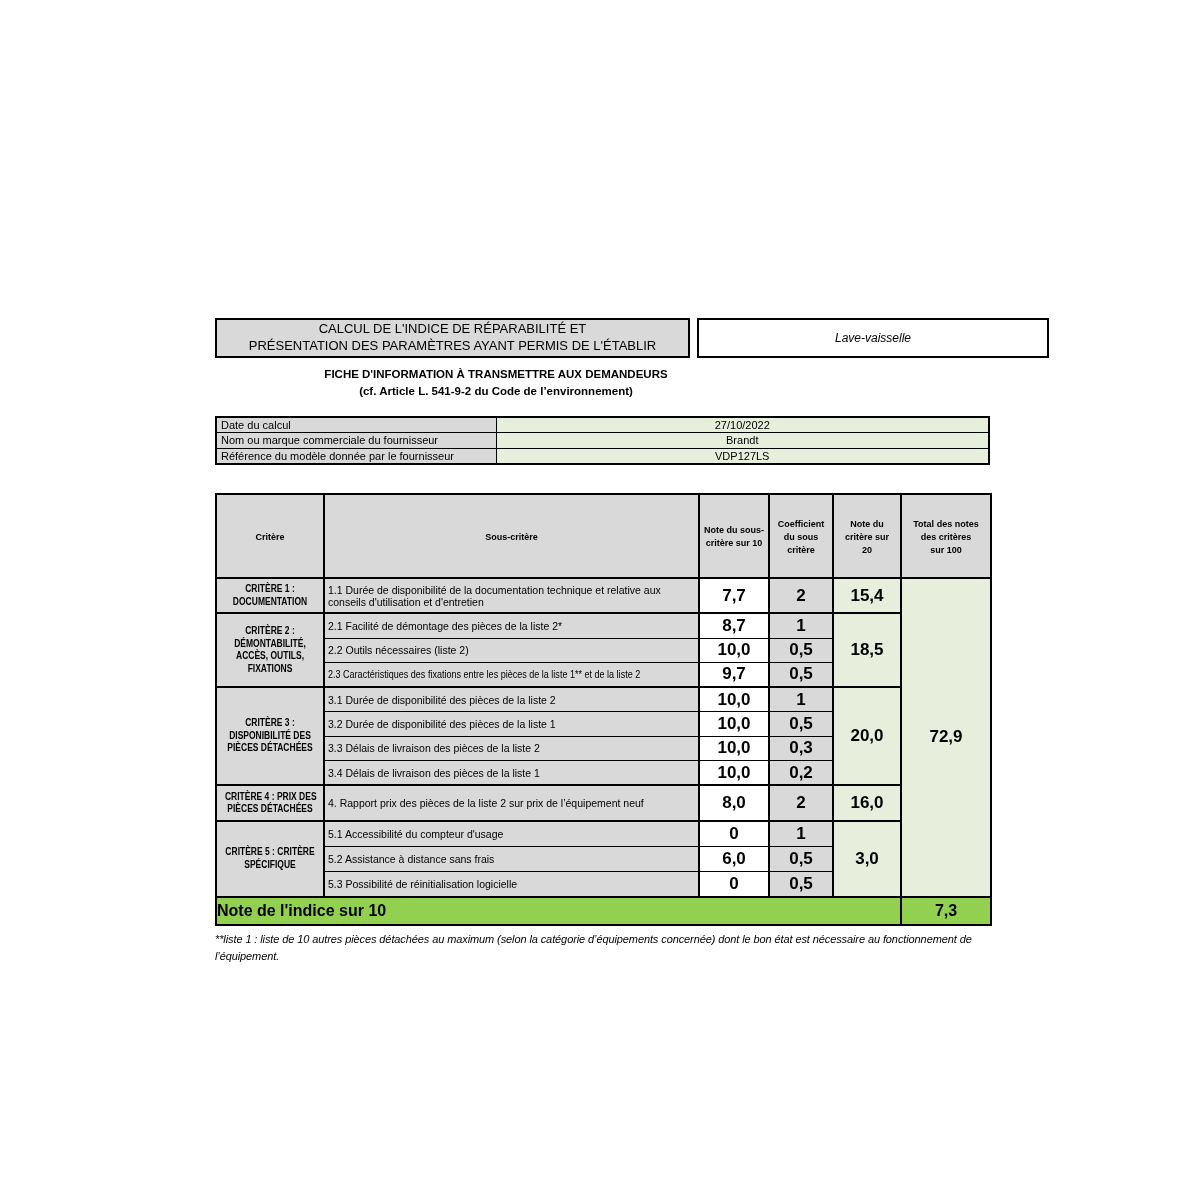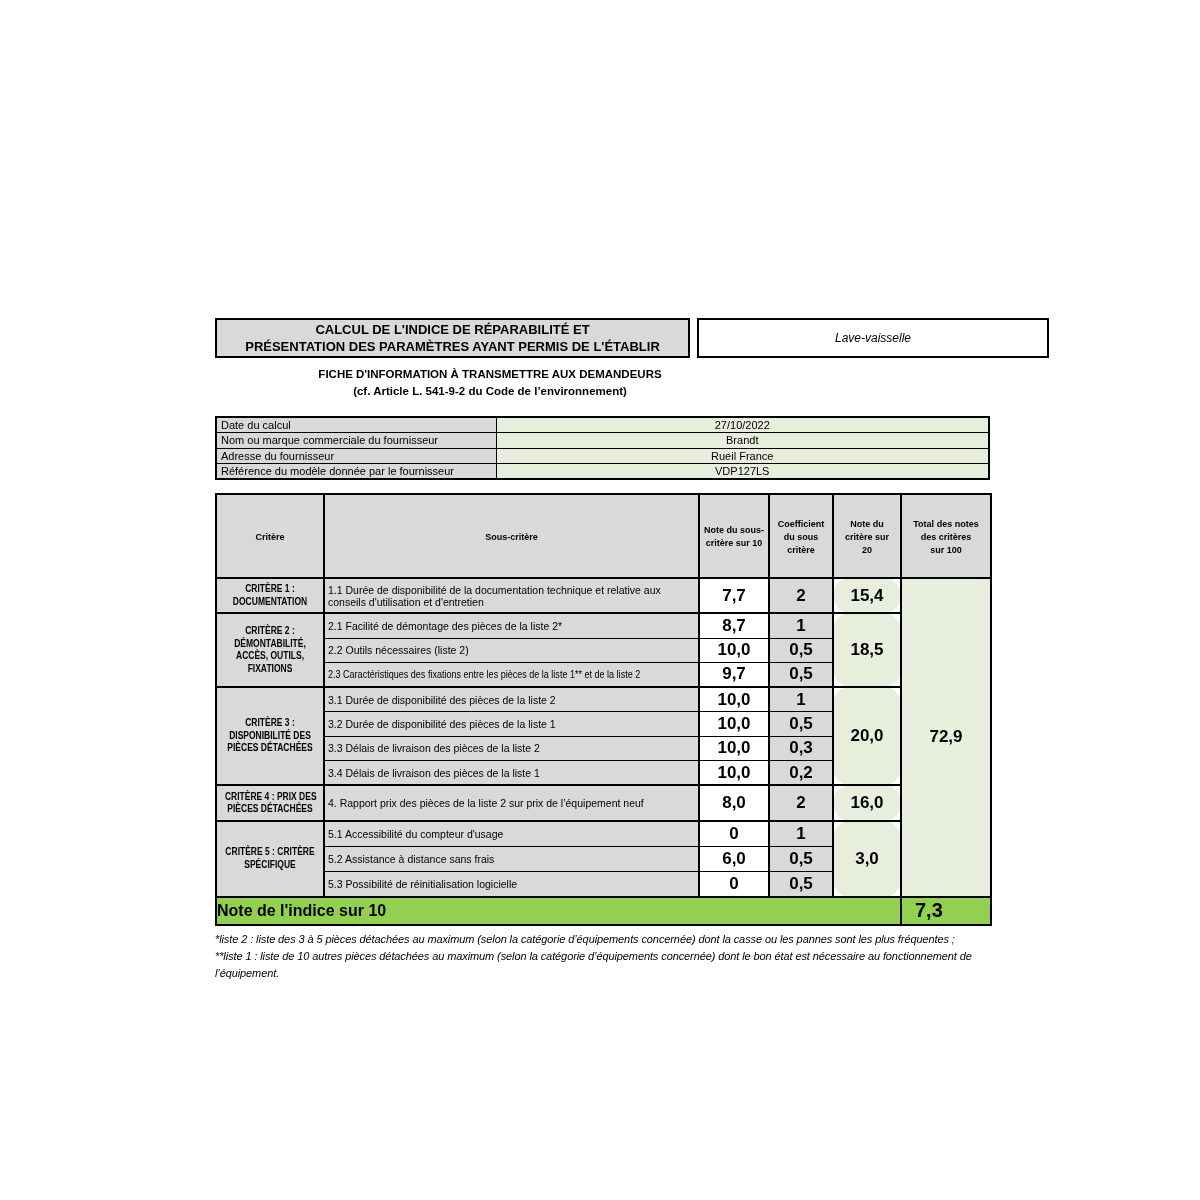--- a/index.html
+++ b/index.html
@@ -14,31 +14,31 @@
     width:1200px;height:1200px;overflow:hidden;
     font-family:"Liberation Sans","DejaVu Sans",sans-serif;
     color:#000;
   }
   .page{position:relative;width:1200px;height:1200px;background:#fff;}
 
   
   .title-box{
     position:absolute;left:215px;top:318px;width:475px;height:40px;
     background:var(--gray);border:2px solid var(--line);
-    display:flex;flex-direction:column;justify-content:center;
-    text-align:center;font-weight:bold;font-size:13px;line-height:17px;
+    display:flex;flex-direction:column;
+    text-align:center;font-weight:normal;font-size:13px;line-height:17px;
   }
   .product-box{
     position:absolute;left:697px;top:318px;width:352px;height:40px;
     background:#fff;border:2px solid var(--line);
     display:flex;align-items:center;justify-content:center;
     font-weight:normal;font-style:italic;font-size:12px;
   }
   .subtitle{
-    position:absolute;left:215px;top:366px;width:550px;
+    position:absolute;left:221px;top:366px;width:550px;
     text-align:center;font-weight:bold;font-size:11.5px;line-height:17px;
   }
 
   
   table{border-collapse:collapse;table-layout:fixed;}
   .info-table{
     position:absolute;left:215px;top:416px;width:775px;
     border:2px solid var(--line);
   }
   .info-table td{
@@ -67,30 +67,30 @@
 
   td.crit{background:var(--gray);text-align:center;font-weight:bold;font-size:10px;padding:0;}
   .crit-lines{transform:scaleX(0.85);transform-origin:50% 50%;}
   .crit-lines .ln{line-height:12.5px;}
 
   td.sub{background:var(--gray);font-size:10.5px;line-height:12px;text-align:left;padding:1px 3px;}
   td.sub .sq{display:inline-block;white-space:nowrap;transform:scaleX(0.86);transform-origin:0 50%;}
 
   td.v10{background:#ffffff;}
   td.coef{background:var(--gray);}
-  td.s20{background:var(--pale-green);border-radius:17px;}
+  td.s20{background:var(--pale-green);}
   td.tot{background:var(--pale-green);}
   td.num{text-align:center;font-weight:bold;font-size:17px;}
 
   .h35{height:35px;} .h25{height:25px;} .h24{height:24px;}
   .h245{height:24.5px;} .h36{height:36px;} .h253{height:25.3px;} .h28{height:28px;}
 
   tr.note-row td{background:var(--bright-green);}
   td.note-label{text-align:left;font-weight:bold;font-size:16px;padding-right:12px;}
-  td.note-val{text-align:left;font-weight:bold;font-size:20px;padding-left:13px;}
+  td.note-val{text-align:center;font-weight:bold;font-size:16px;}
 
   
   .footnotes{
     position:absolute;left:215px;top:931px;width:778px;
     font-style:italic;font-size:11px;line-height:17px;letter-spacing:-0.1px;
   }
 </style>
 </head>
 <body>
 
@@ -112,24 +112,20 @@
 
   <table class="info-table">
     <tbody>
       <tr>
         <td class="il">Date du calcul</td>
         <td class="iv">27/10/2022</td>
       </tr>
       <tr>
         <td class="il">Nom ou marque commerciale du fournisseur</td>
         <td class="iv">Brandt</td>
-      </tr>
-      <tr>
-        <td class="il">Adresse du fournisseur</td>
-        <td class="iv">Rueil France</td>
       </tr>
       <tr>
         <td class="il">Référence du modèle donnée par le fournisseur</td>
         <td class="iv">VDP127LS</td>
       </tr>
     </tbody>
   </table>
 
   <table class="main-table">
     <colgroup>
@@ -288,17 +284,16 @@
       </tr>
 
       <tr class="gs h28 note-row">
         <td class="note-label" colspan="5">Note de l'indice sur 10</td>
         <td class="note-val">7,3</td>
       </tr>
     </tbody>
   </table>
 
   <div class="footnotes">
-    <div>*liste 2 : liste des 3 à 5 pièces détachées au maximum (selon la catégorie d’équipements concernée) dont la casse ou les pannes sont les plus fréquentes ;</div>
     <div>**liste 1 : liste de 10 autres pièces détachées au maximum (selon la catégorie d’équipements concernée) dont le bon état est nécessaire au fonctionnement de l’équipement.</div>
   </div>
 
 </div>
 
 </body></html>

